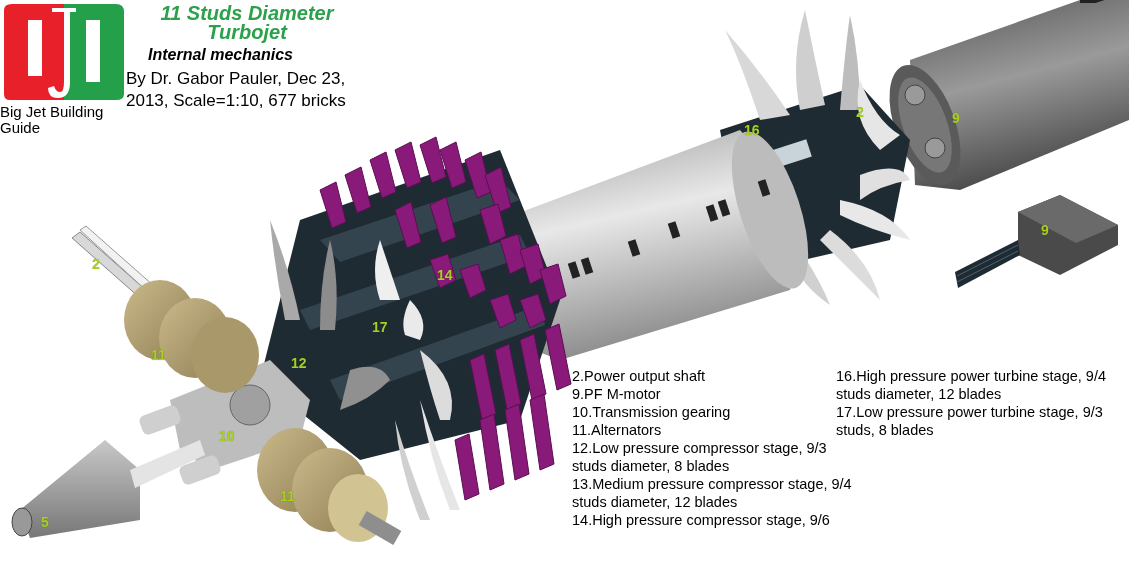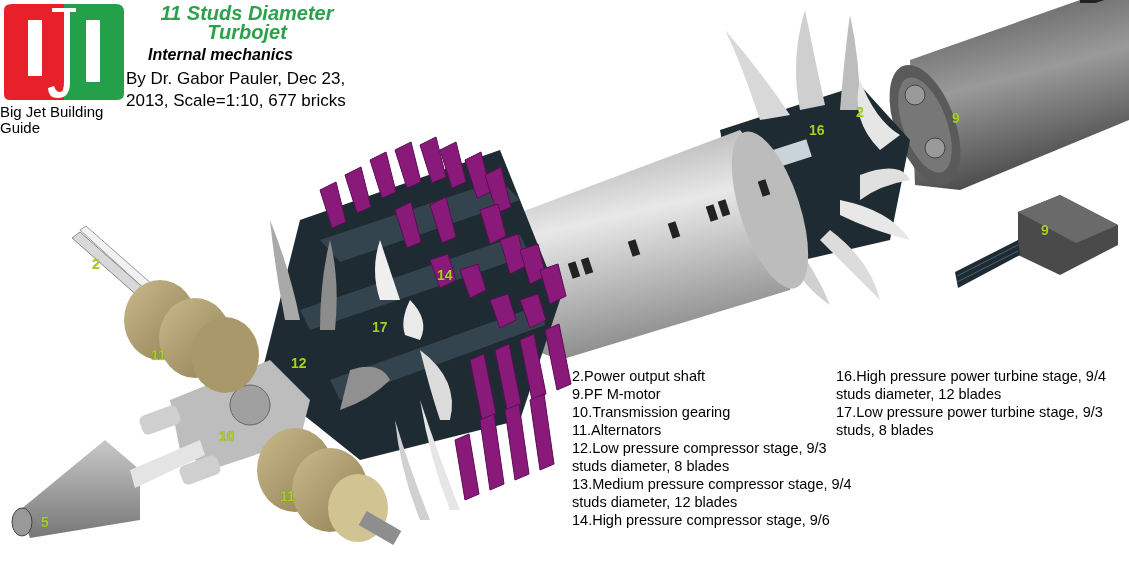--- a/index.html
+++ b/index.html
@@ -189,21 +189,21 @@
 <div class="abs num" style="left:92px;top:256px">2</div>
 <div class="abs num" style="left:41px;top:514px">5</div>
 <div class="abs num" style="left:952px;top:110px">9</div>
 <div class="abs num" style="left:1041px;top:222px">9</div>
 <div class="abs num" style="left:219px;top:428px">10</div>
 <div class="abs num" style="left:151px;top:347px">11</div>
 <div class="abs num" style="left:280px;top:488px">11</div>
 <div class="abs num" style="left:291px;top:355px">12</div>
 <div class="abs num" style="left:372px;top:319px">17</div>
 <div class="abs num" style="left:437px;top:267px">14</div>
-<div class="abs num" style="left:809px;top:122px">16</div>
+<div class="abs num" style="left:744px;top:122px">16</div>
 <div class="abs num" style="left:856px;top:104px">2</div>
 
 <div class="abs legend legend-left">
   <div class="item">2.Power output shaft</div>
   <div class="item">9.PF M-motor</div>
   <div class="item">10.Transmission gearing</div>
   <div class="item">11.Alternators</div>
   <div class="item">12.Low pressure compressor stage, 9/3</div>
   <div class="item">studs diameter, 8 blades</div>
   <div class="item">13.Medium pressure compressor stage, 9/4</div>

